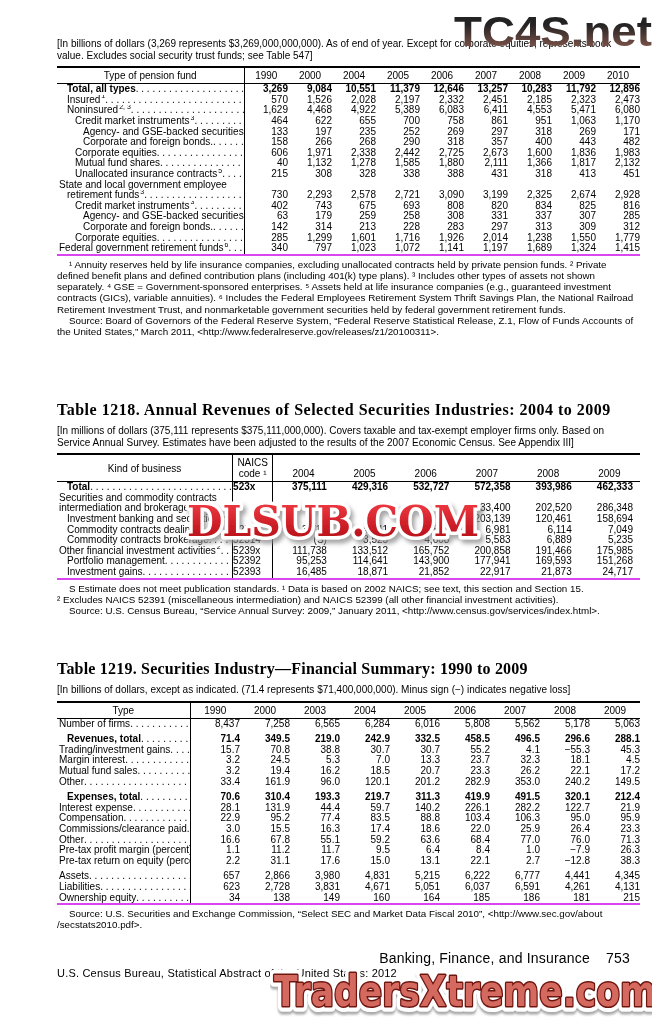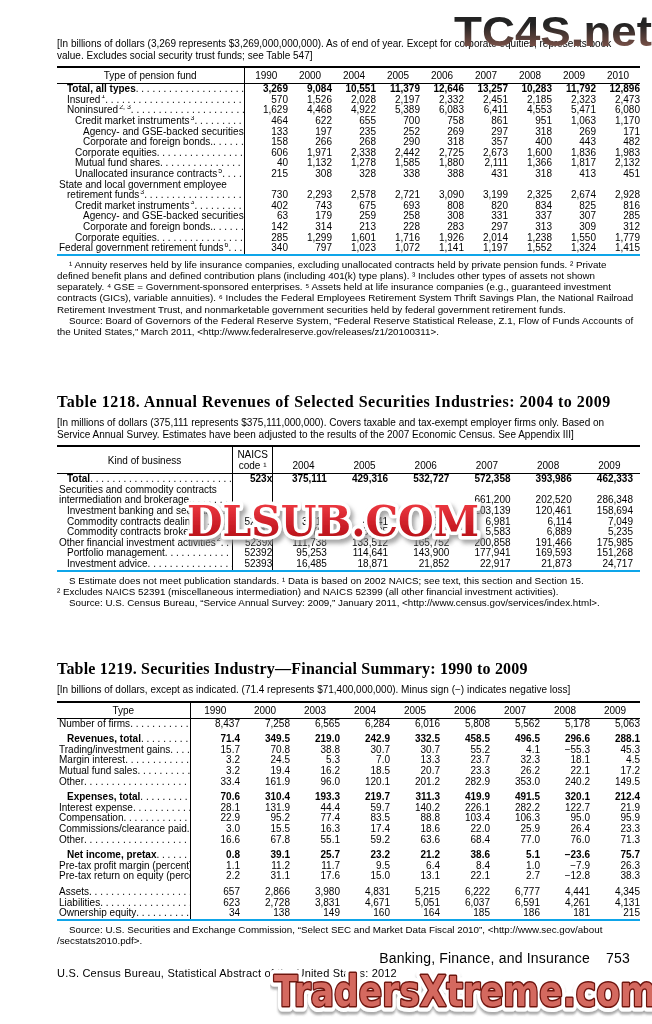--- a/index.html
+++ b/index.html
@@ -1,35 +1,35 @@
 <!DOCTYPE html>
 <html><head>
 <meta charset="utf-8">
 <style>
   html,body{margin:0;padding:0;background:#e8e8e8;}
   .page{position:relative;width:652px;height:1024px;background:#ffffff;overflow:hidden;
         font-family:"Liberation Sans",sans-serif;color:#000;}
   .sec{position:absolute;left:57px;width:583px;}
   #sec1217{top:38px;}
-  #sec1218{top:392px;}
+  #sec1218{top:400px;}
   #sec1219{top:659px;}
 
   .ttl{font-family:"Liberation Serif",serif;font-weight:700;font-size:16px;line-height:19px;
        letter-spacing:.2px;margin:0 0 6px 0;}
   .note{font-size:10px;line-height:11.6px;margin:0 0 5px 0;}
 
   table.dt{border-collapse:collapse;table-layout:fixed;width:583px;
-           border-top:2px solid #000;border-bottom:2px solid #0ea5e9;font-size:10px;}
+           border-top:2px solid #000;border-bottom:2px solid #d946ef;font-size:10px;}
   table.dt thead th{font-weight:400;font-size:10px;border-bottom:1px solid #000;
                     text-align:center;vertical-align:middle;padding:2px 0;}
   table.dt thead th.yh{vertical-align:bottom;padding-bottom:2px;}
   table.dt td{padding:0;line-height:10.6px;vertical-align:bottom;}
   td.num{text-align:right;padding-right:5px;white-space:nowrap;}
   .t1218 td.num{padding-right:7px;}
-  td.code{text-align:right;padding-left:4px;white-space:nowrap;}
+  td.code{text-align:left;padding-left:4px;white-space:nowrap;}
   td.lab{overflow:hidden;}
   tr.gap td{padding-top:5px;}
   .b{font-weight:700;}
   .labline{display:flex;align-items:baseline;overflow:hidden;}
   .ltx{white-space:nowrap;}
   .dots{flex:1;overflow:hidden;white-space:nowrap;min-width:0;}
   .dots::before{content:" . . . . . . . . . . . . . . . . . . . . . . . . . . . . . . . . . . . . . . . . . . . . . . . . . . . . . .";}
   .ind0{padding-left:2px;}.ind1{padding-left:10px;}.ind2{padding-left:18px;}.ind3{padding-left:26px;}
   sup{font-size:7px;line-height:0;margin-left:1px;}
   .t1217 tr>*:nth-child(2){border-left:1px solid #000;}
@@ -332,21 +332,21 @@
                 <span class="ltx">Federal government retirement funds<sup>6</sup></span>
                 <span class="dots"></span>
               </div>
             </td>
             <td class="num">340</td>
             <td class="num">797</td>
             <td class="num">1,023</td>
             <td class="num">1,072</td>
             <td class="num">1,141</td>
             <td class="num">1,197</td>
-            <td class="num">1,552</td>
+            <td class="num">1,689</td>
             <td class="num">1,324</td>
             <td class="num">1,415</td>
           </tr>
         </tbody>
     </table>
     <div class="fns">
       <p class="ind">¹ Annuity reserves held by life insurance companies, excluding unallocated contracts held by private pension funds. ² Private defined benefit plans and defined contribution plans (including 401(k) type plans). ³ Includes other types of assets not shown separately. ⁴ GSE = Government-sponsored enterprises. ⁵ Assets held at life insurance companies (e.g., guaranteed investment contracts (GICs), variable annuities). ⁶ Includes the Federal Employees Retirement System Thrift Savings Plan, the National Railroad Retirement Investment Trust, and nonmarketable government securities held by federal government retirement funds.</p>
       <p class="ind">Source: Board of Governors of the Federal Reserve System, “Federal Reserve Statistical Release, Z.1, Flow of Funds Accounts of the United States,” March 2011, &lt;http://www.federalreserve.gov/releases/z1/20100311&gt;.</p>
     </div>
   </div>
@@ -403,21 +403,21 @@
               </div>
               <div class="labline ind0">
                 <span class="ltx">intermediation and brokerage.</span>
                 <span class="dots"></span>
               </div>
             </td>
             <td class="code"></td>
             <td class="num"></td>
             <td class="num"></td>
             <td class="num"></td>
-            <td class="num">661,200</td>
+            <td class="num">433,400</td>
             <td class="num">202,520</td>
             <td class="num">286,348</td>
           </tr>
           <tr>
             <td class="lab">
               <div class="labline ind1">
                 <span class="ltx">Investment banking and securities dealing</span>
                 <span class="dots"></span>
               </div>
             </td>
@@ -485,21 +485,21 @@
             <td class="num">95,253</td>
             <td class="num">114,641</td>
             <td class="num">143,900</td>
             <td class="num">177,941</td>
             <td class="num">169,593</td>
             <td class="num">151,268</td>
           </tr>
           <tr>
             <td class="lab">
               <div class="labline ind1">
-                <span class="ltx">Investment advice</span>
+                <span class="ltx">Investment gains</span>
                 <span class="dots"></span>
               </div>
             </td>
             <td class="code">52393</td>
             <td class="num">16,485</td>
             <td class="num">18,871</td>
             <td class="num">21,852</td>
             <td class="num">22,917</td>
             <td class="num">21,873</td>
             <td class="num">24,717</td>
@@ -724,37 +724,20 @@
             <td class="num">16.6</td>
             <td class="num">67.8</td>
             <td class="num">55.1</td>
             <td class="num">59.2</td>
             <td class="num">63.6</td>
             <td class="num">68.4</td>
             <td class="num">77.0</td>
             <td class="num">76.0</td>
             <td class="num">71.3</td>
           </tr>
-          <tr class="gap">
-            <td class="lab">
-              <div class="labline ind1">
-                <span class="ltx b">Net income, pretax</span>
-                <span class="dots"></span>
-              </div>
-            </td>
-            <td class="num b">0.8</td>
-            <td class="num b">39.1</td>
-            <td class="num b">25.7</td>
-            <td class="num b">23.2</td>
-            <td class="num b">21.2</td>
-            <td class="num b">38.6</td>
-            <td class="num b">5.1</td>
-            <td class="num b">−23.6</td>
-            <td class="num b">75.7</td>
-          </tr>
           <tr>
             <td class="lab">
               <div class="labline ind0">
                 <span class="ltx">Pre-tax profit margin (percent)</span>
                 <span class="dots"></span>
               </div>
             </td>
             <td class="num">1.1</td>
             <td class="num">11.2</td>
             <td class="num">11.7</td>

